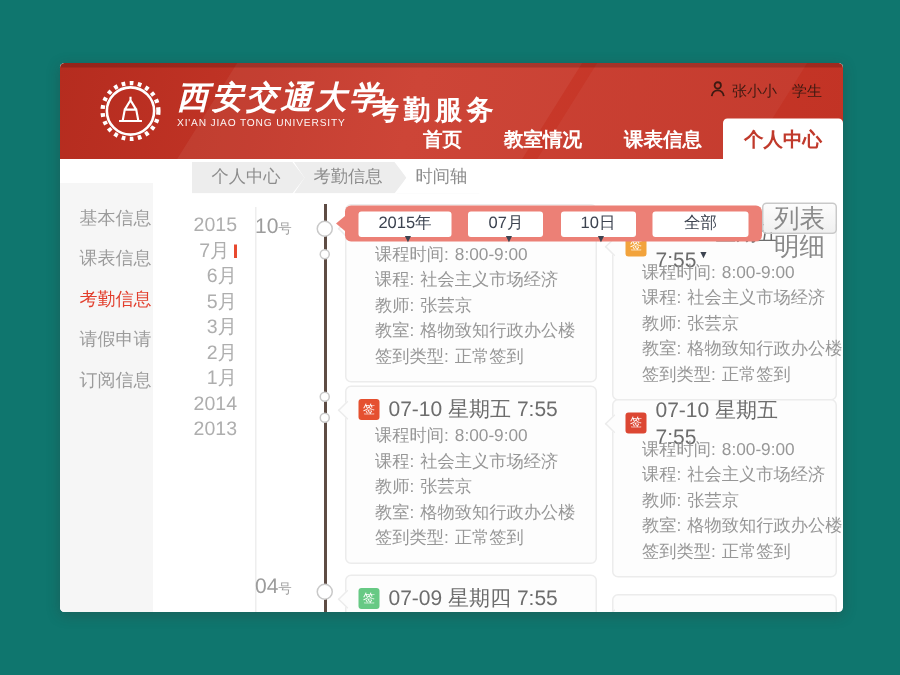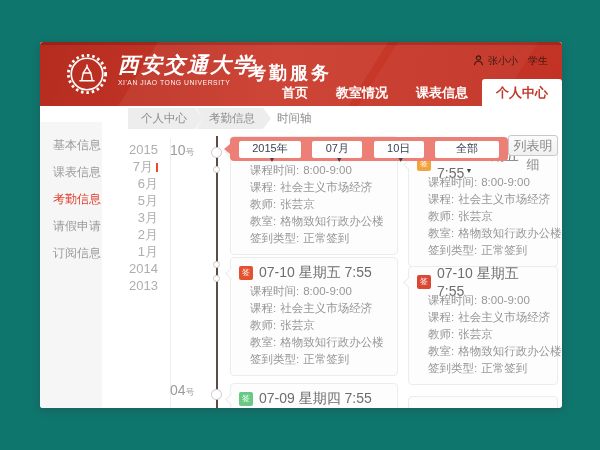--- a/index.html
+++ b/index.html
@@ -75,21 +75,21 @@
   .fbar::before { content:""; position:absolute; left:-6px; top:7px;
                   border-top:5px solid transparent; border-bottom:5px solid transparent;
                   border-right:6px solid #ec8076; }
   .dd { background:#fff; border-radius:2px; height:17px; display:flex; align-items:center;
         justify-content:space-between; padding:0 6px; font-size:11px; color:#3c4350; cursor:pointer;flex-direction:column; }
   .dd-year { width:62px; } .dd-month { width:50px;text-align:right; } .dd-day { width:50px; } .dd-type { width:64px;gap:11px; }
   .caret { font-size:7px; color:#3c4350; margin-left:4px; }
 
   .listbtn { position:absolute; left:468px; top:93px; width:50px; height:21px;
              background:linear-gradient(#fcfcfc,#f0f0f0); border:1px solid #c9c9c9; border-radius:3px;
-             font-size:13px; color:#8a8a8a; text-align:center; line-height:19px; z-index:25; cursor:pointer; }
+             font-size:17px; color:#8a8a8a; text-align:center; line-height:19px; z-index:25; cursor:pointer; }
 
   
   .card { position:absolute; background:#fdfdfd; border:1px solid #ececec; border-radius:4px;
           padding:5px 8px 7px; z-index:10; }
   .card::before { content:""; position:absolute; left:-4.5px; top:11px; width:8px; height:8px;
                   background:#fdfdfd; border-left:1px solid #ececec; border-bottom:1px solid #ececec;
                   transform:rotate(45deg); }
   .card-h { display:flex; align-items:center; gap:6px; font-size:14px; color:#6d6d6d; height:20px; }
   .cicon { width:14px; height:14px; border-radius:2px; color:#fff; font-size:8px;
            line-height:14px; text-align:center; flex:0 0 14px; }

